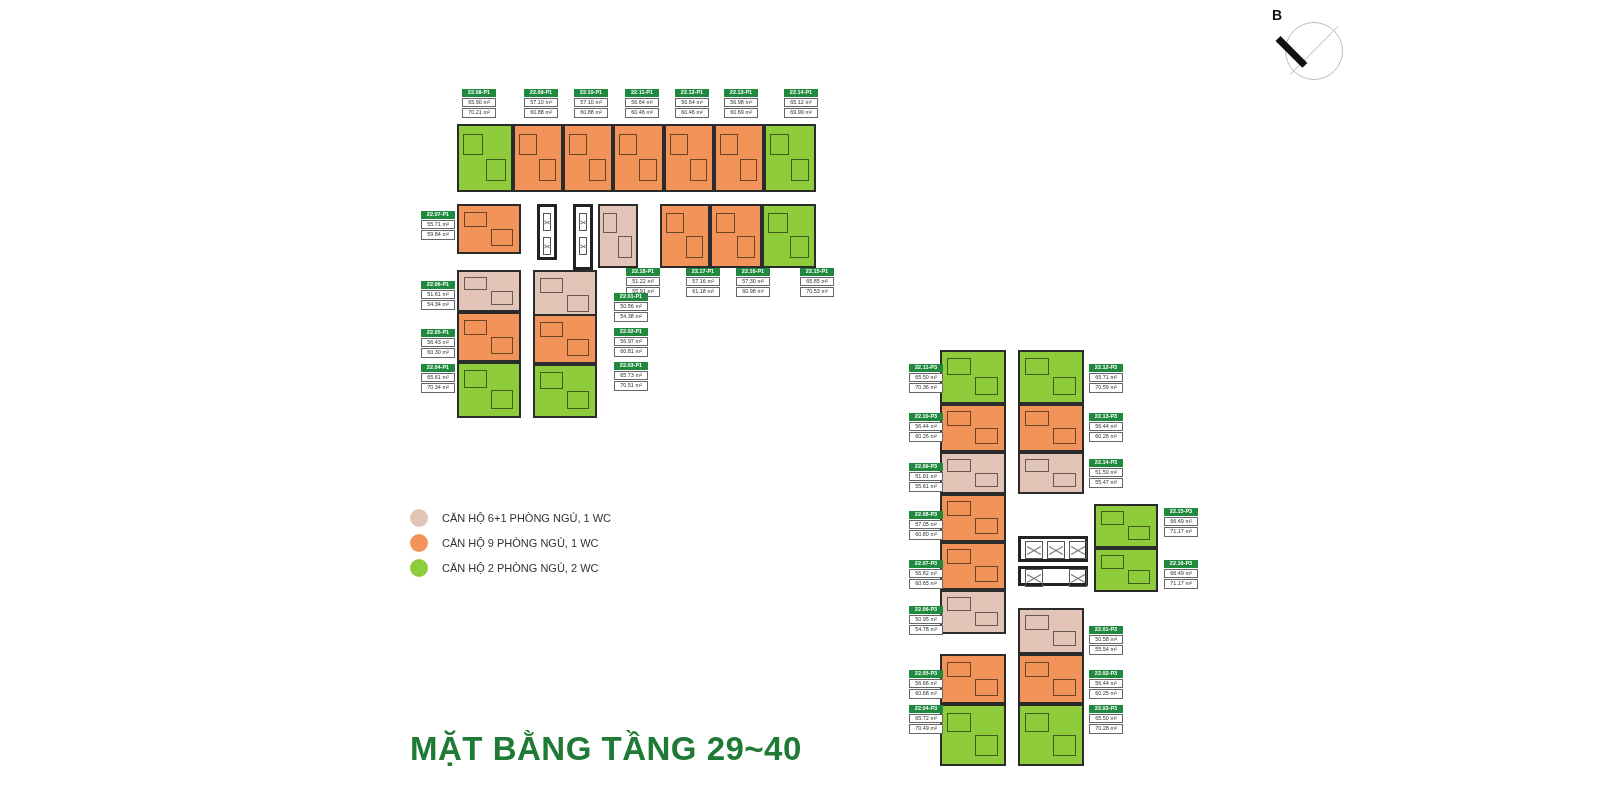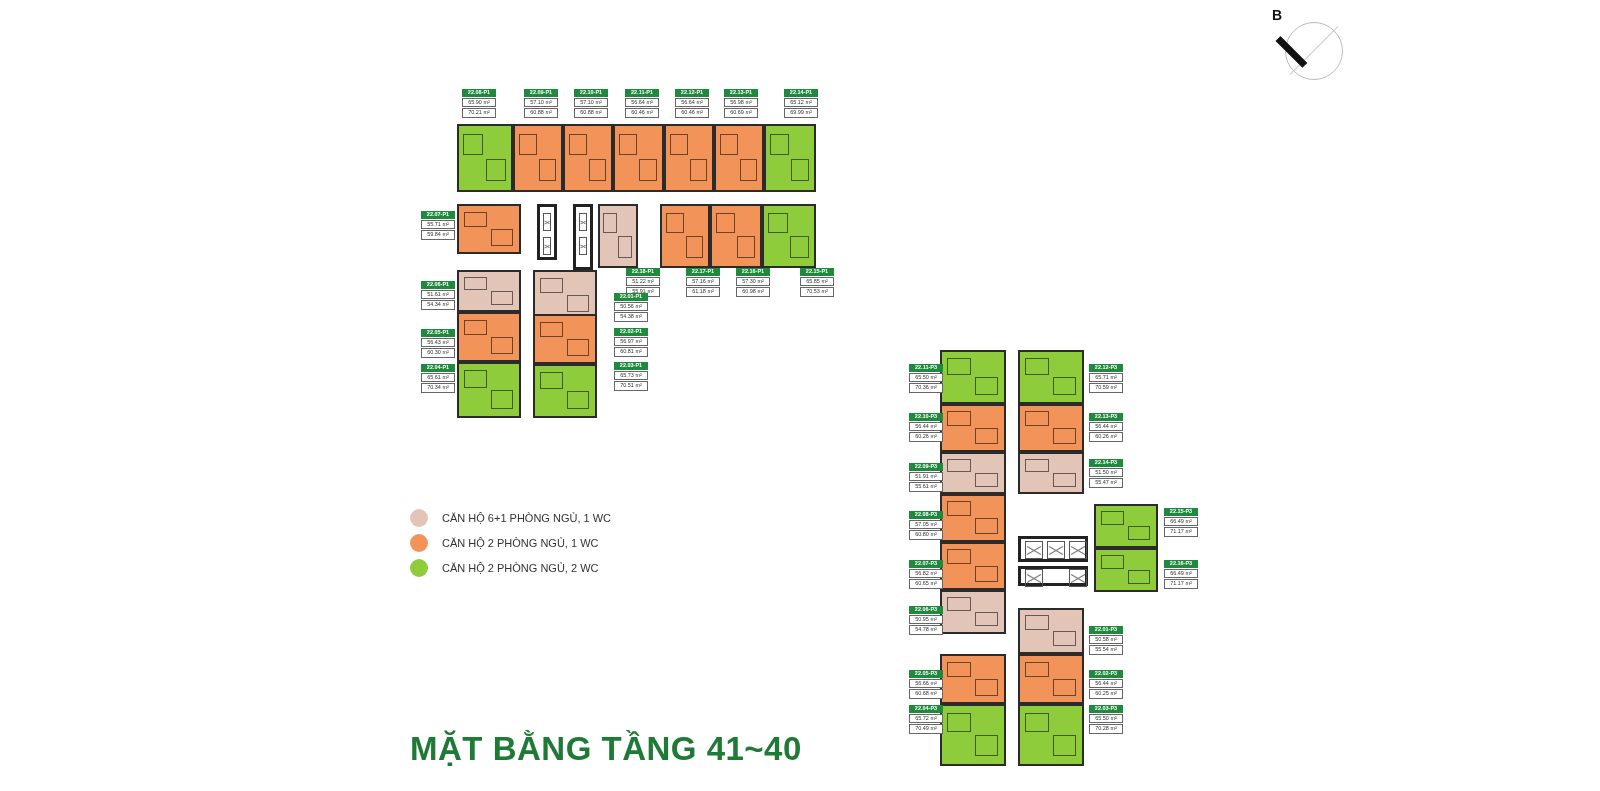--- a/index.html
+++ b/index.html
@@ -273,21 +273,21 @@
     <span class="a">70.28 m²</span>
   </div>
 
 <div class="legend">
   <div class="row">
     <span class="dot" style="background:#e3c5b8;"></span>
     <span class="txt">CĂN HỘ 6+1 PHÒNG NGỦ, 1 WC</span>
   </div>
   <div class="row">
     <span class="dot" style="background:#f2945a;"></span>
-    <span class="txt">CĂN HỘ 2 PHÒNG NGỦ, 1 WC</span>
+    <span class="txt">CĂN HỘ 9 PHÒNG NGỦ, 1 WC</span>
   </div>
   <div class="row">
     <span class="dot" style="background:#8fcc3c;"></span>
     <span class="txt">CĂN HỘ 2 PHÒNG NGỦ, 2 WC</span>
   </div>
 </div>
 
-<div class="title">MẶT BẰNG TẦNG 41~40</div>
+<div class="title">MẶT BẰNG TẦNG 29~40</div>
 
 </body></html>

